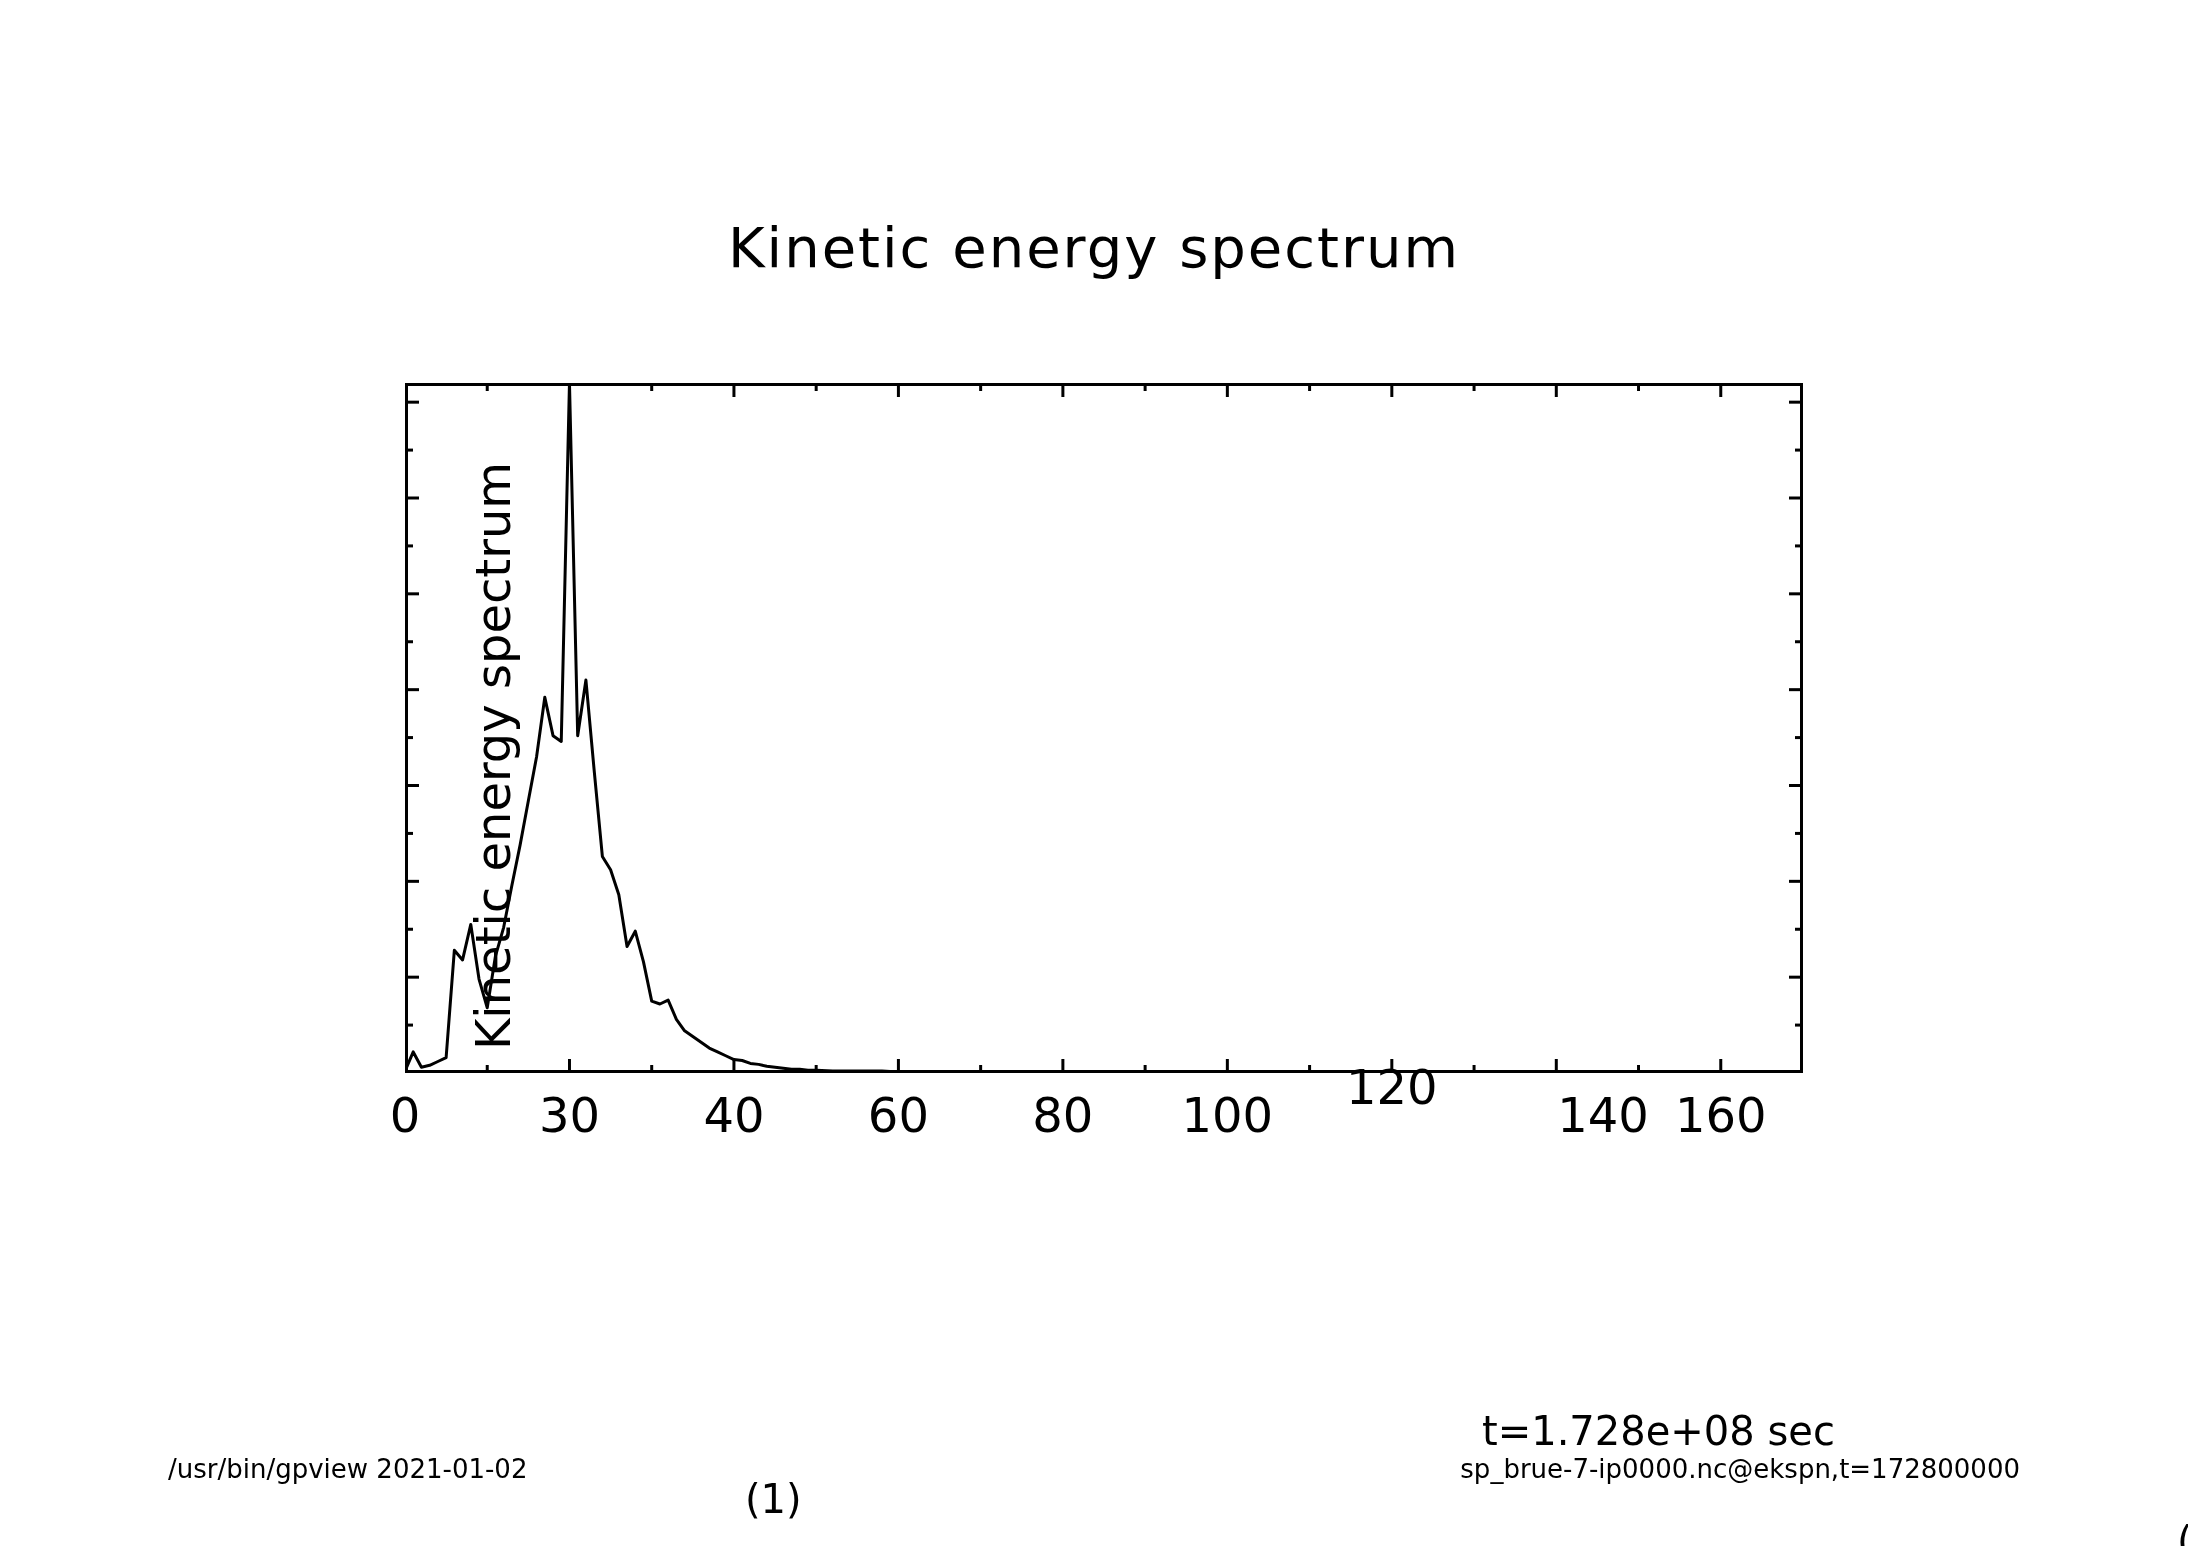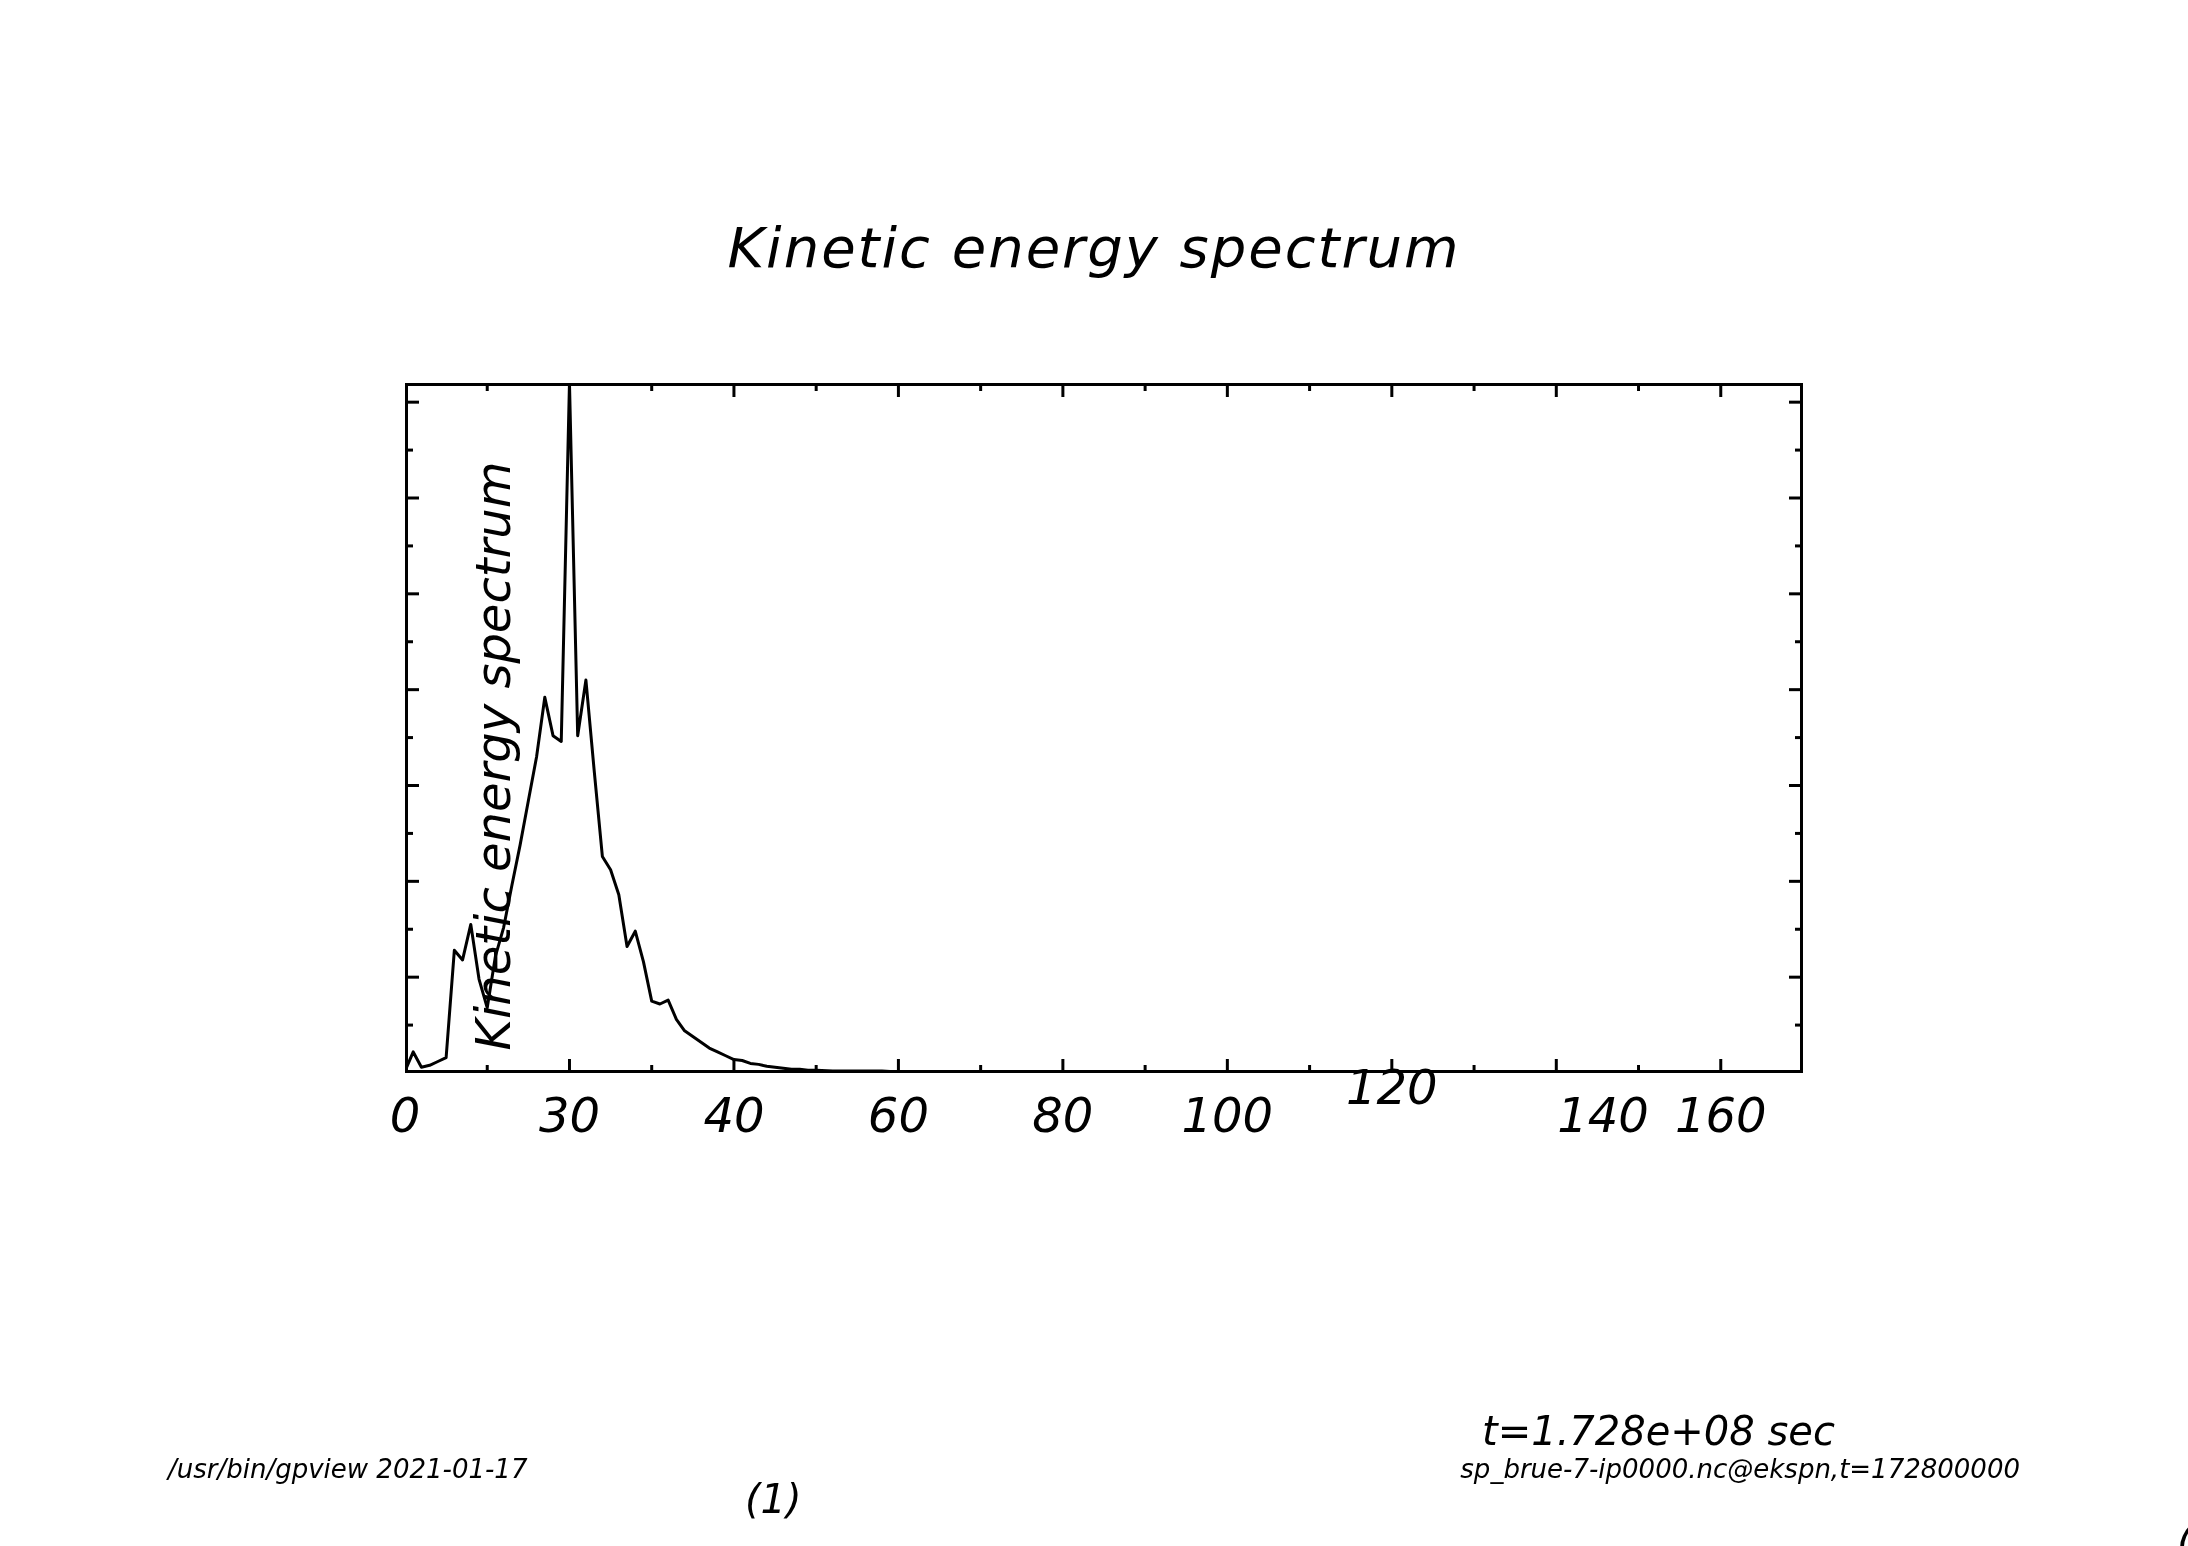--- a/index.html
+++ b/index.html
@@ -14,21 +14,20 @@
     color: #000000;
     position: relative;
     overflow: hidden;
   }
 
   #page {
     position: absolute;
     left: 0; top: 0;
     width: 2188px;
     height: 1334px;
-    font-style: italic;
   }
 
   
   #chart-title {
     position: absolute;
     left: 0;
     top: 215px;
     width: 2188px;
     text-align: center;
     font-size: 56px;
@@ -213,16 +212,16 @@
         <div class="xtick-label" style="left: 1198px; top: 704px;">140</div>
         <div class="xtick-label" style="left: 1315.76px; top: 704px;">160</div>
       </div>
 
     <div id="unit-left">(1)</div>
     <div id="unit-right">(1)</div>
   </div>
 
   <div id="time-annotation">t=1.728e+08 sec</div>
 
-  <div id="footer-left">/usr/bin/gpview  2021-01-17</div>
+  <div id="footer-left">/usr/bin/gpview  2021-01-02</div>
   <div id="footer-right">sp_brue-7-ip0000.nc@ekspn,t=172800000</div>
 
 </div>
 
 </body></html>

